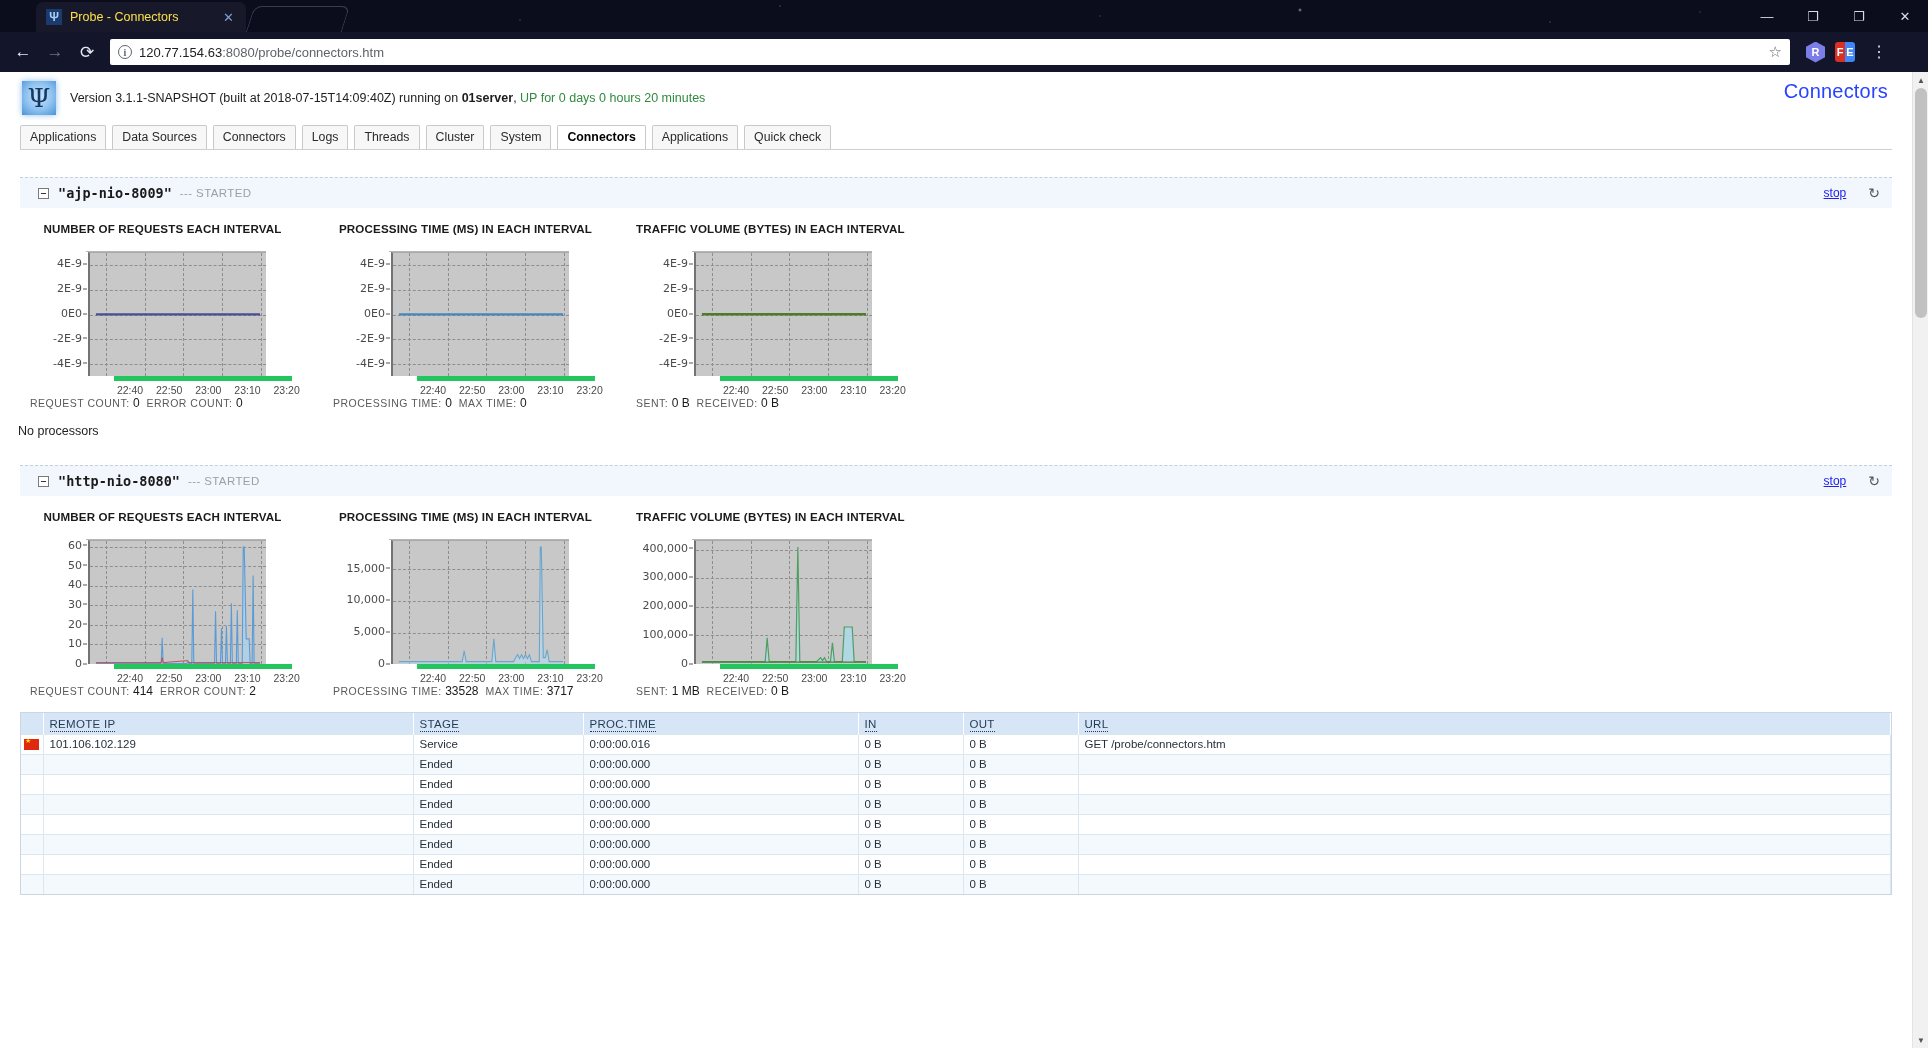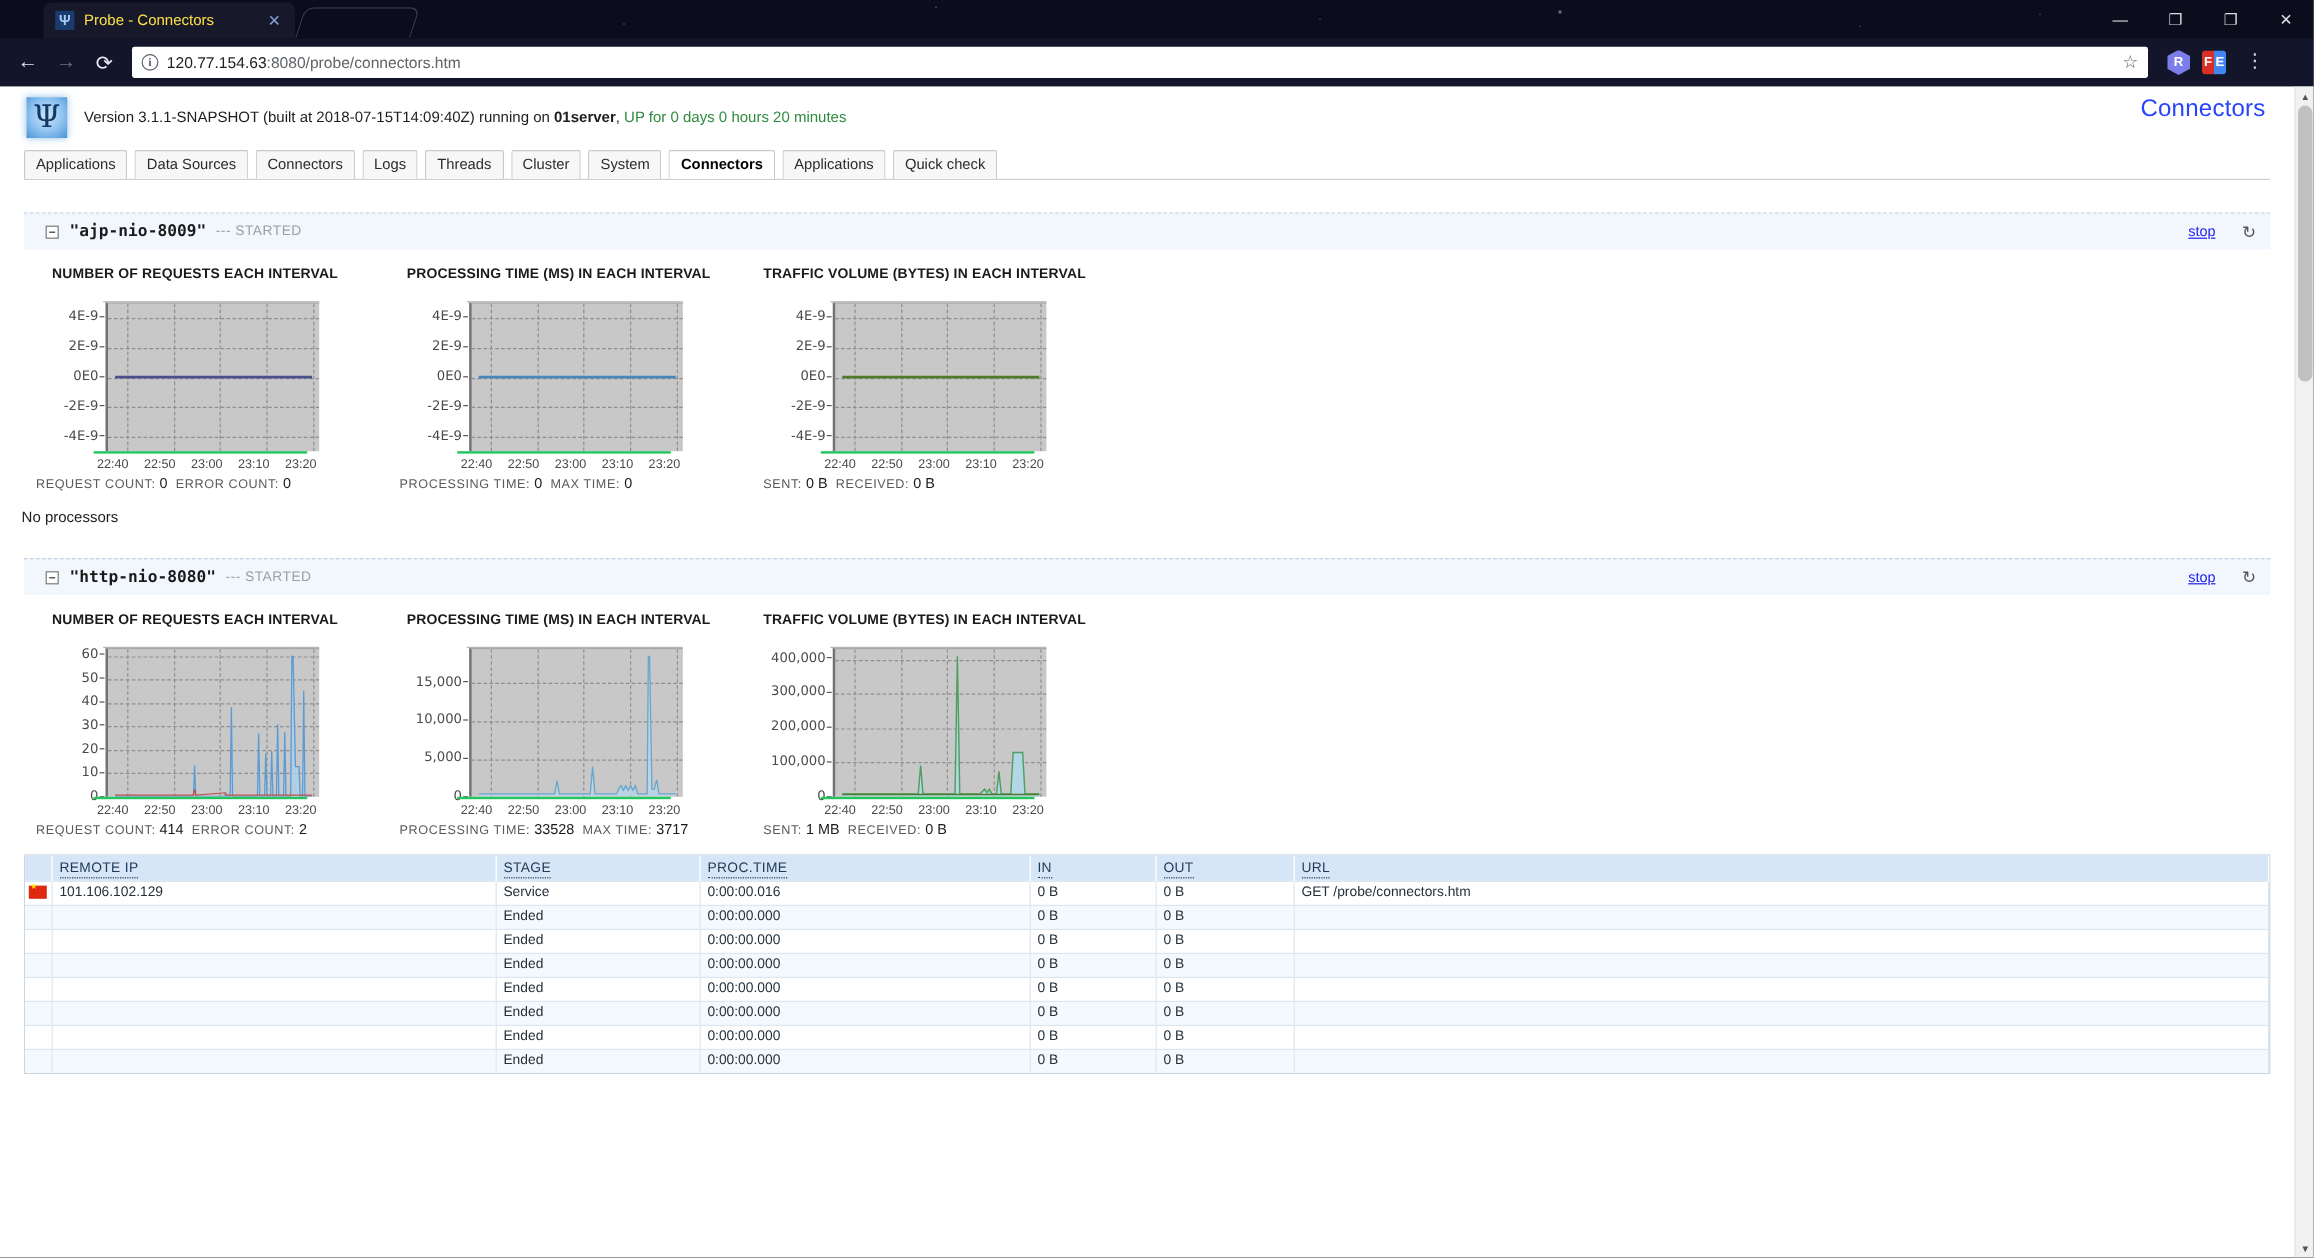--- a/index.html
+++ b/index.html
@@ -193,22 +193,22 @@
   .plot .gl-v {
     position:absolute; top:0; bottom:0; width:0;
     border-left:1px dashed #8e8e8e;
   }
   .plot .gl-h {
     position:absolute; left:0; right:0; height:0;
     border-top:1px dashed #8e8e8e;
   }
   .plot svg { position:absolute; inset:0; }
   .x-axis {
-    margin-left:48px; width:178px; position:relative; height:18px;
-    border-top:2px solid #22c55e;
+    margin-left:84px; width:178px; position:relative; height:18px;
+    border-top:5px solid #22c55e;
   }
   .x-axis .xtick {
     position:absolute; top:3px; transform:translateX(-50%);
     font-size:10.5px; color:#4a4a4a;
   }
   .chart-foot {
     text-align:left; font-size:10.5px; color:#5a5a5a; letter-spacing:.5px;
     margin-top:2px; white-space:nowrap;
   }
   .chart-foot b { color:#1a1a1a; font-size:12px; font-weight:normal; letter-spacing:0; }

